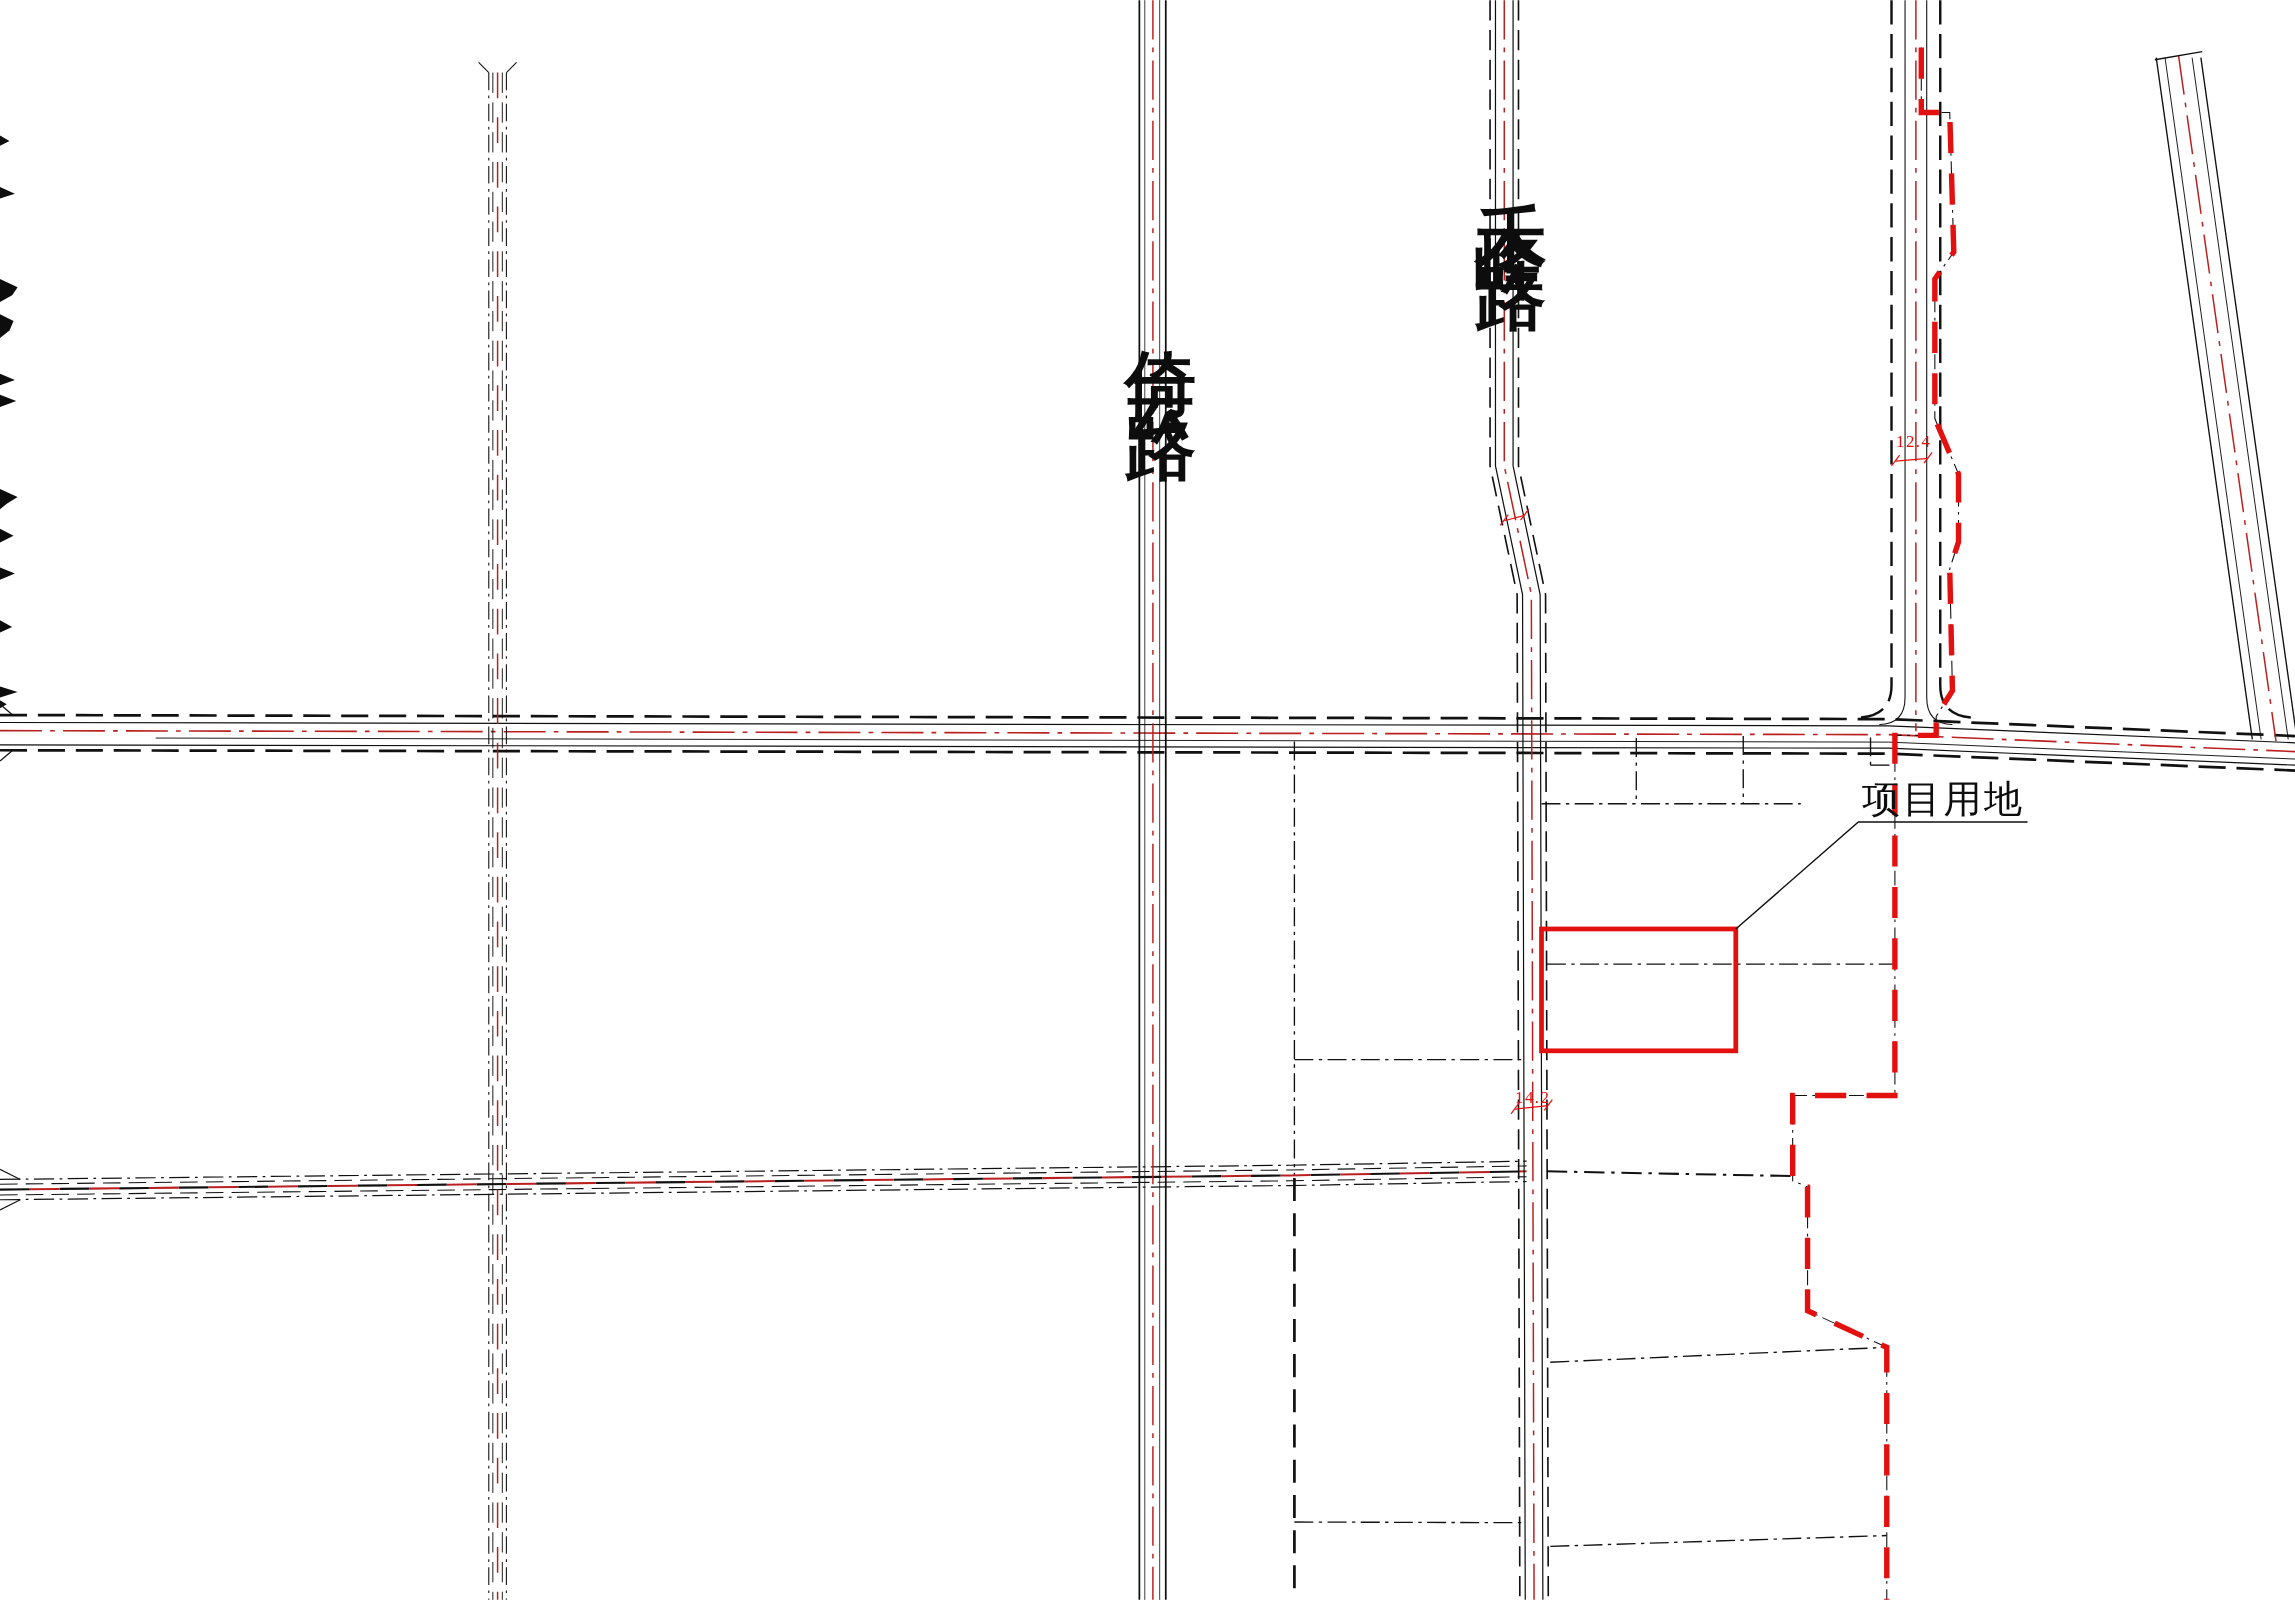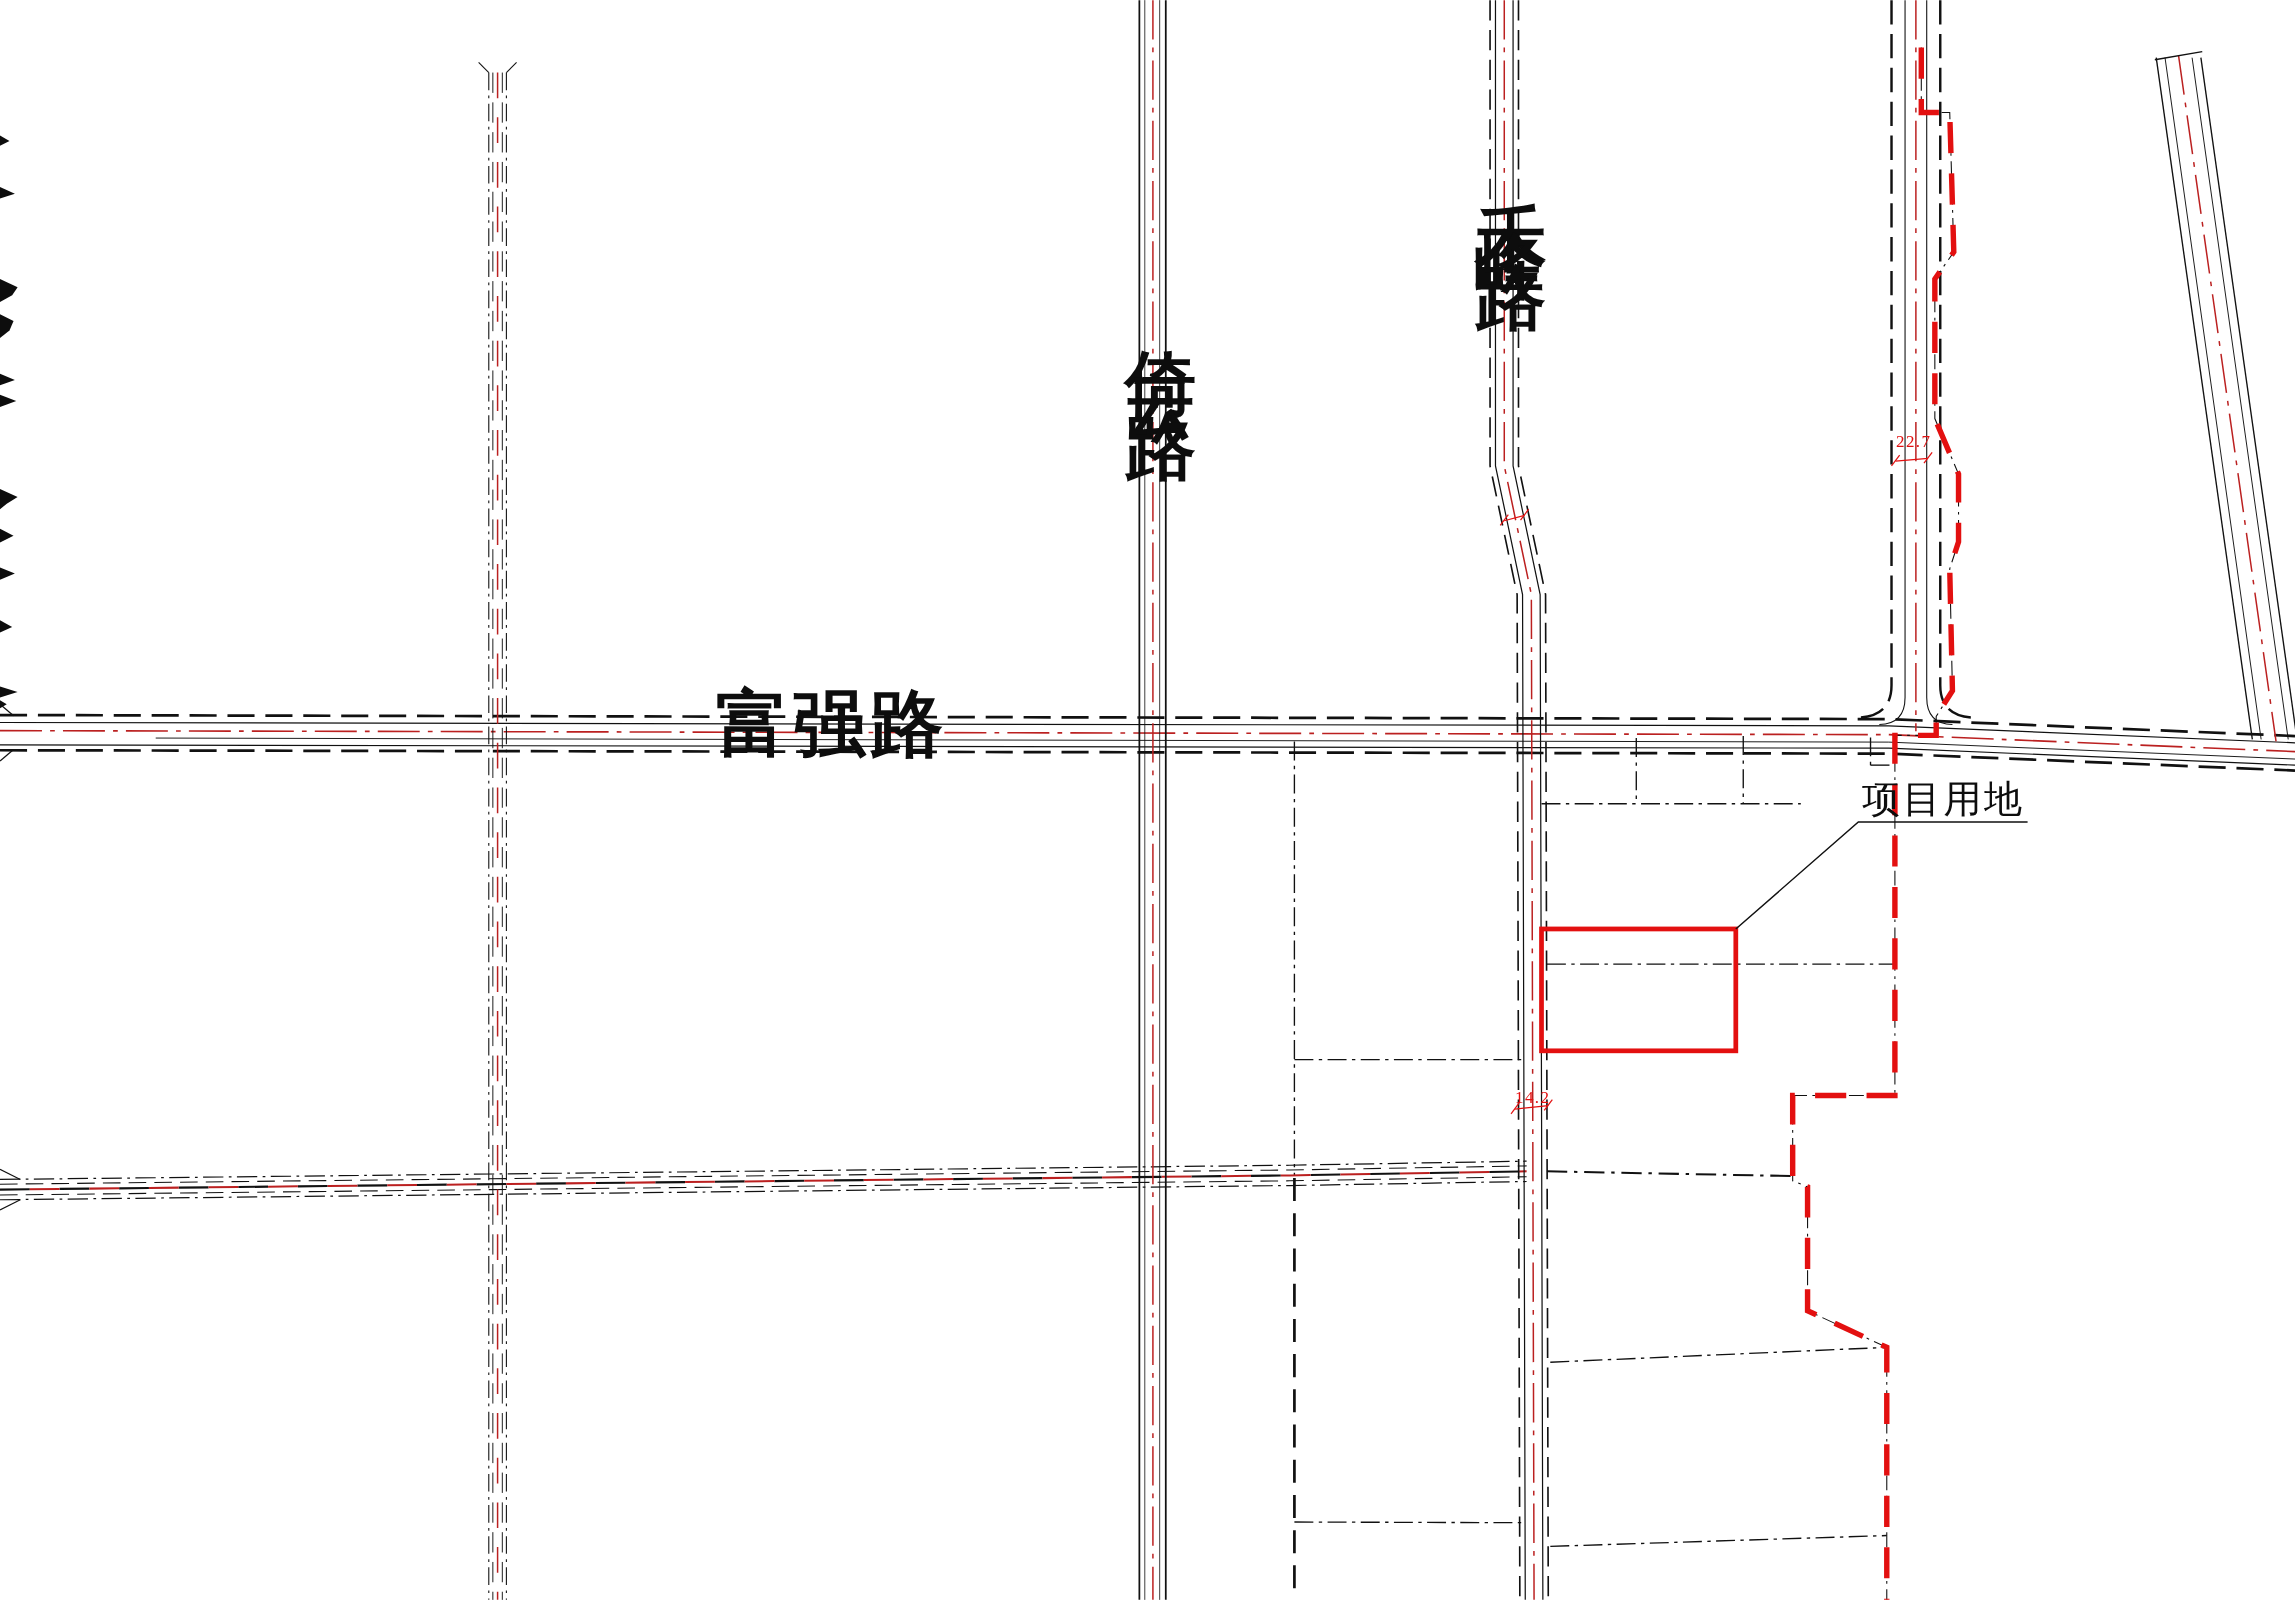--- a/index.html
+++ b/index.html
@@ -152,26 +152,25 @@
       <path d="M2842,684 L2854,668"></path>
       <path d="M2238,1638 L2287,1633"></path>
       <path d="M2232,1645 L2244,1629"></path>
       <path d="M2281,1640 L2293,1624"></path>
       <path d="M2222,769 L2252,761"></path>
       <path d="M2216,776 L2228,760"></path>
       <path d="M2246,768 L2258,752"></path>
     </g>
   </svg>
 
-  <div class="maplabel road-name-h" style="left:716px;top:688px;">富强路</div>
 
   <div class="maplabel road-name-v" style="left:1125px;top:294px;">倚云路</div>
 
   <div class="maplabel road-name-v" style="left:1475px;top:144px;">禾峰路</div>
 
   <div class="maplabel site-label" style="left:1862px;top:780px;">项目用地</div>
 
-  <div class="maplabel dim-label" style="left:1896px;top:433px;">22.7</div>
+  <div class="maplabel dim-label" style="left:1896px;top:433px;">12.4</div>
 
   <div class="maplabel dim-label" style="left:1515px;top:1089px;">14.2</div>
 
 </div>
 
 
 </body></html>

